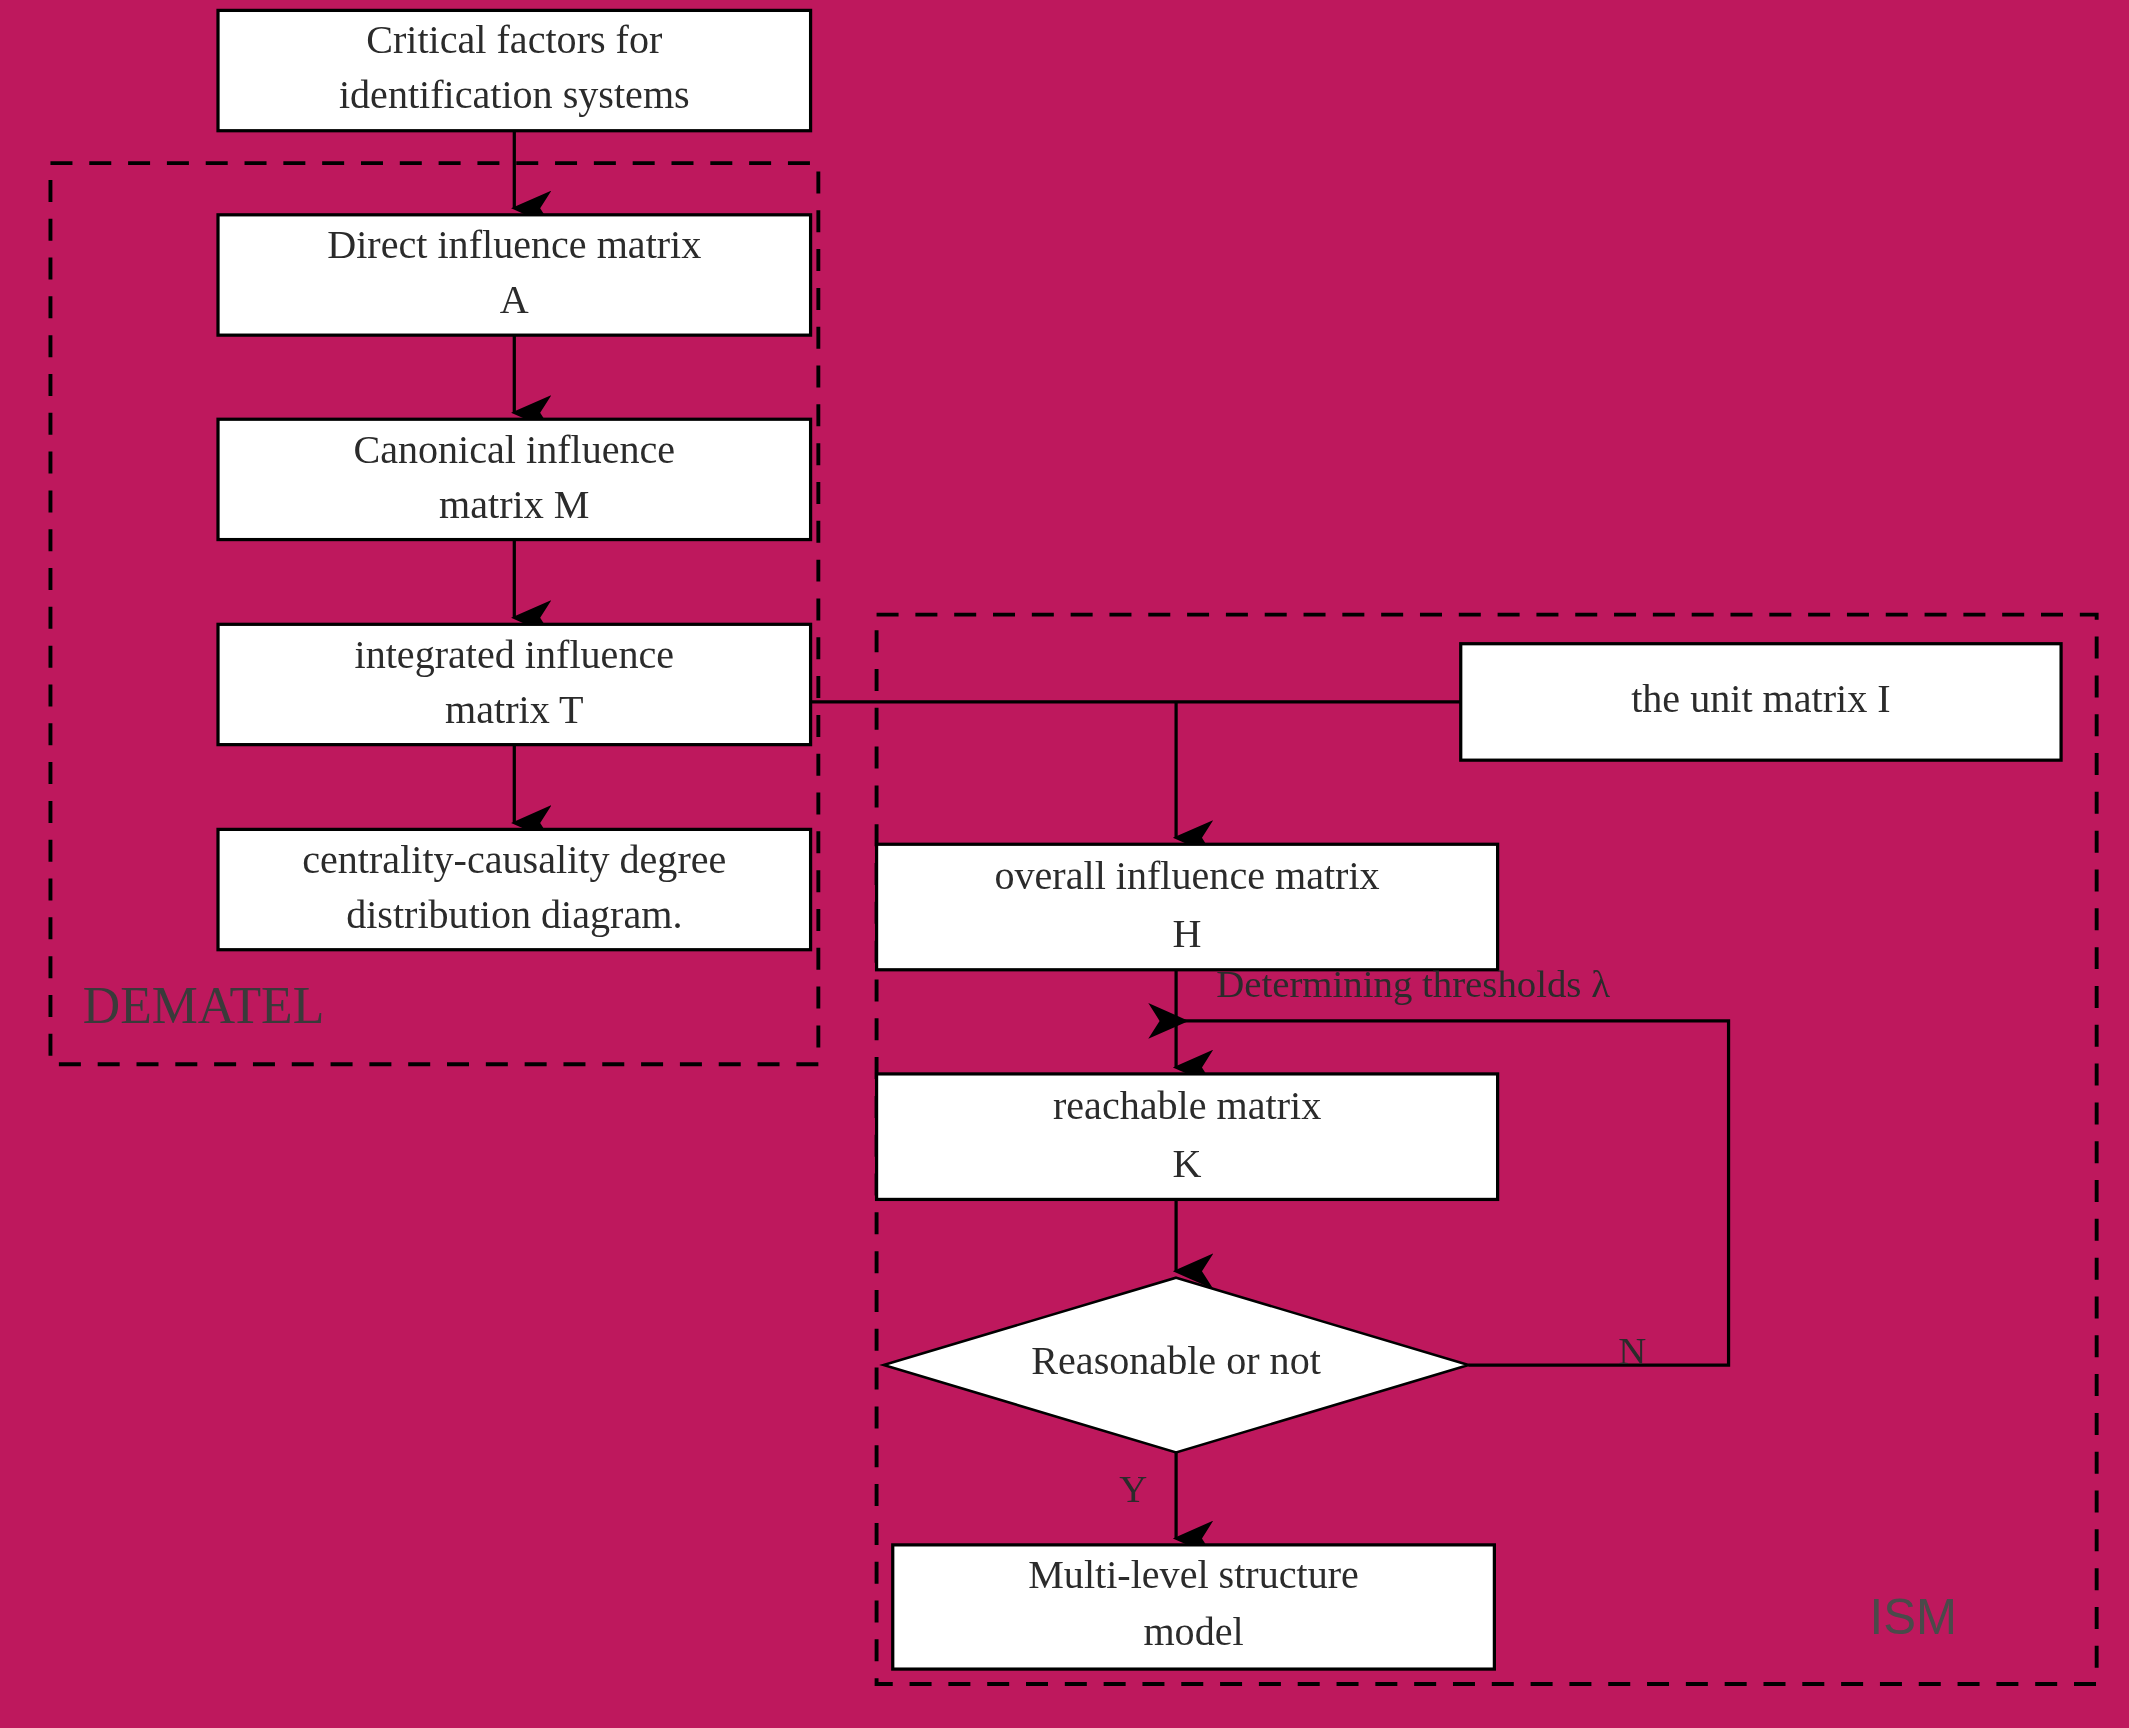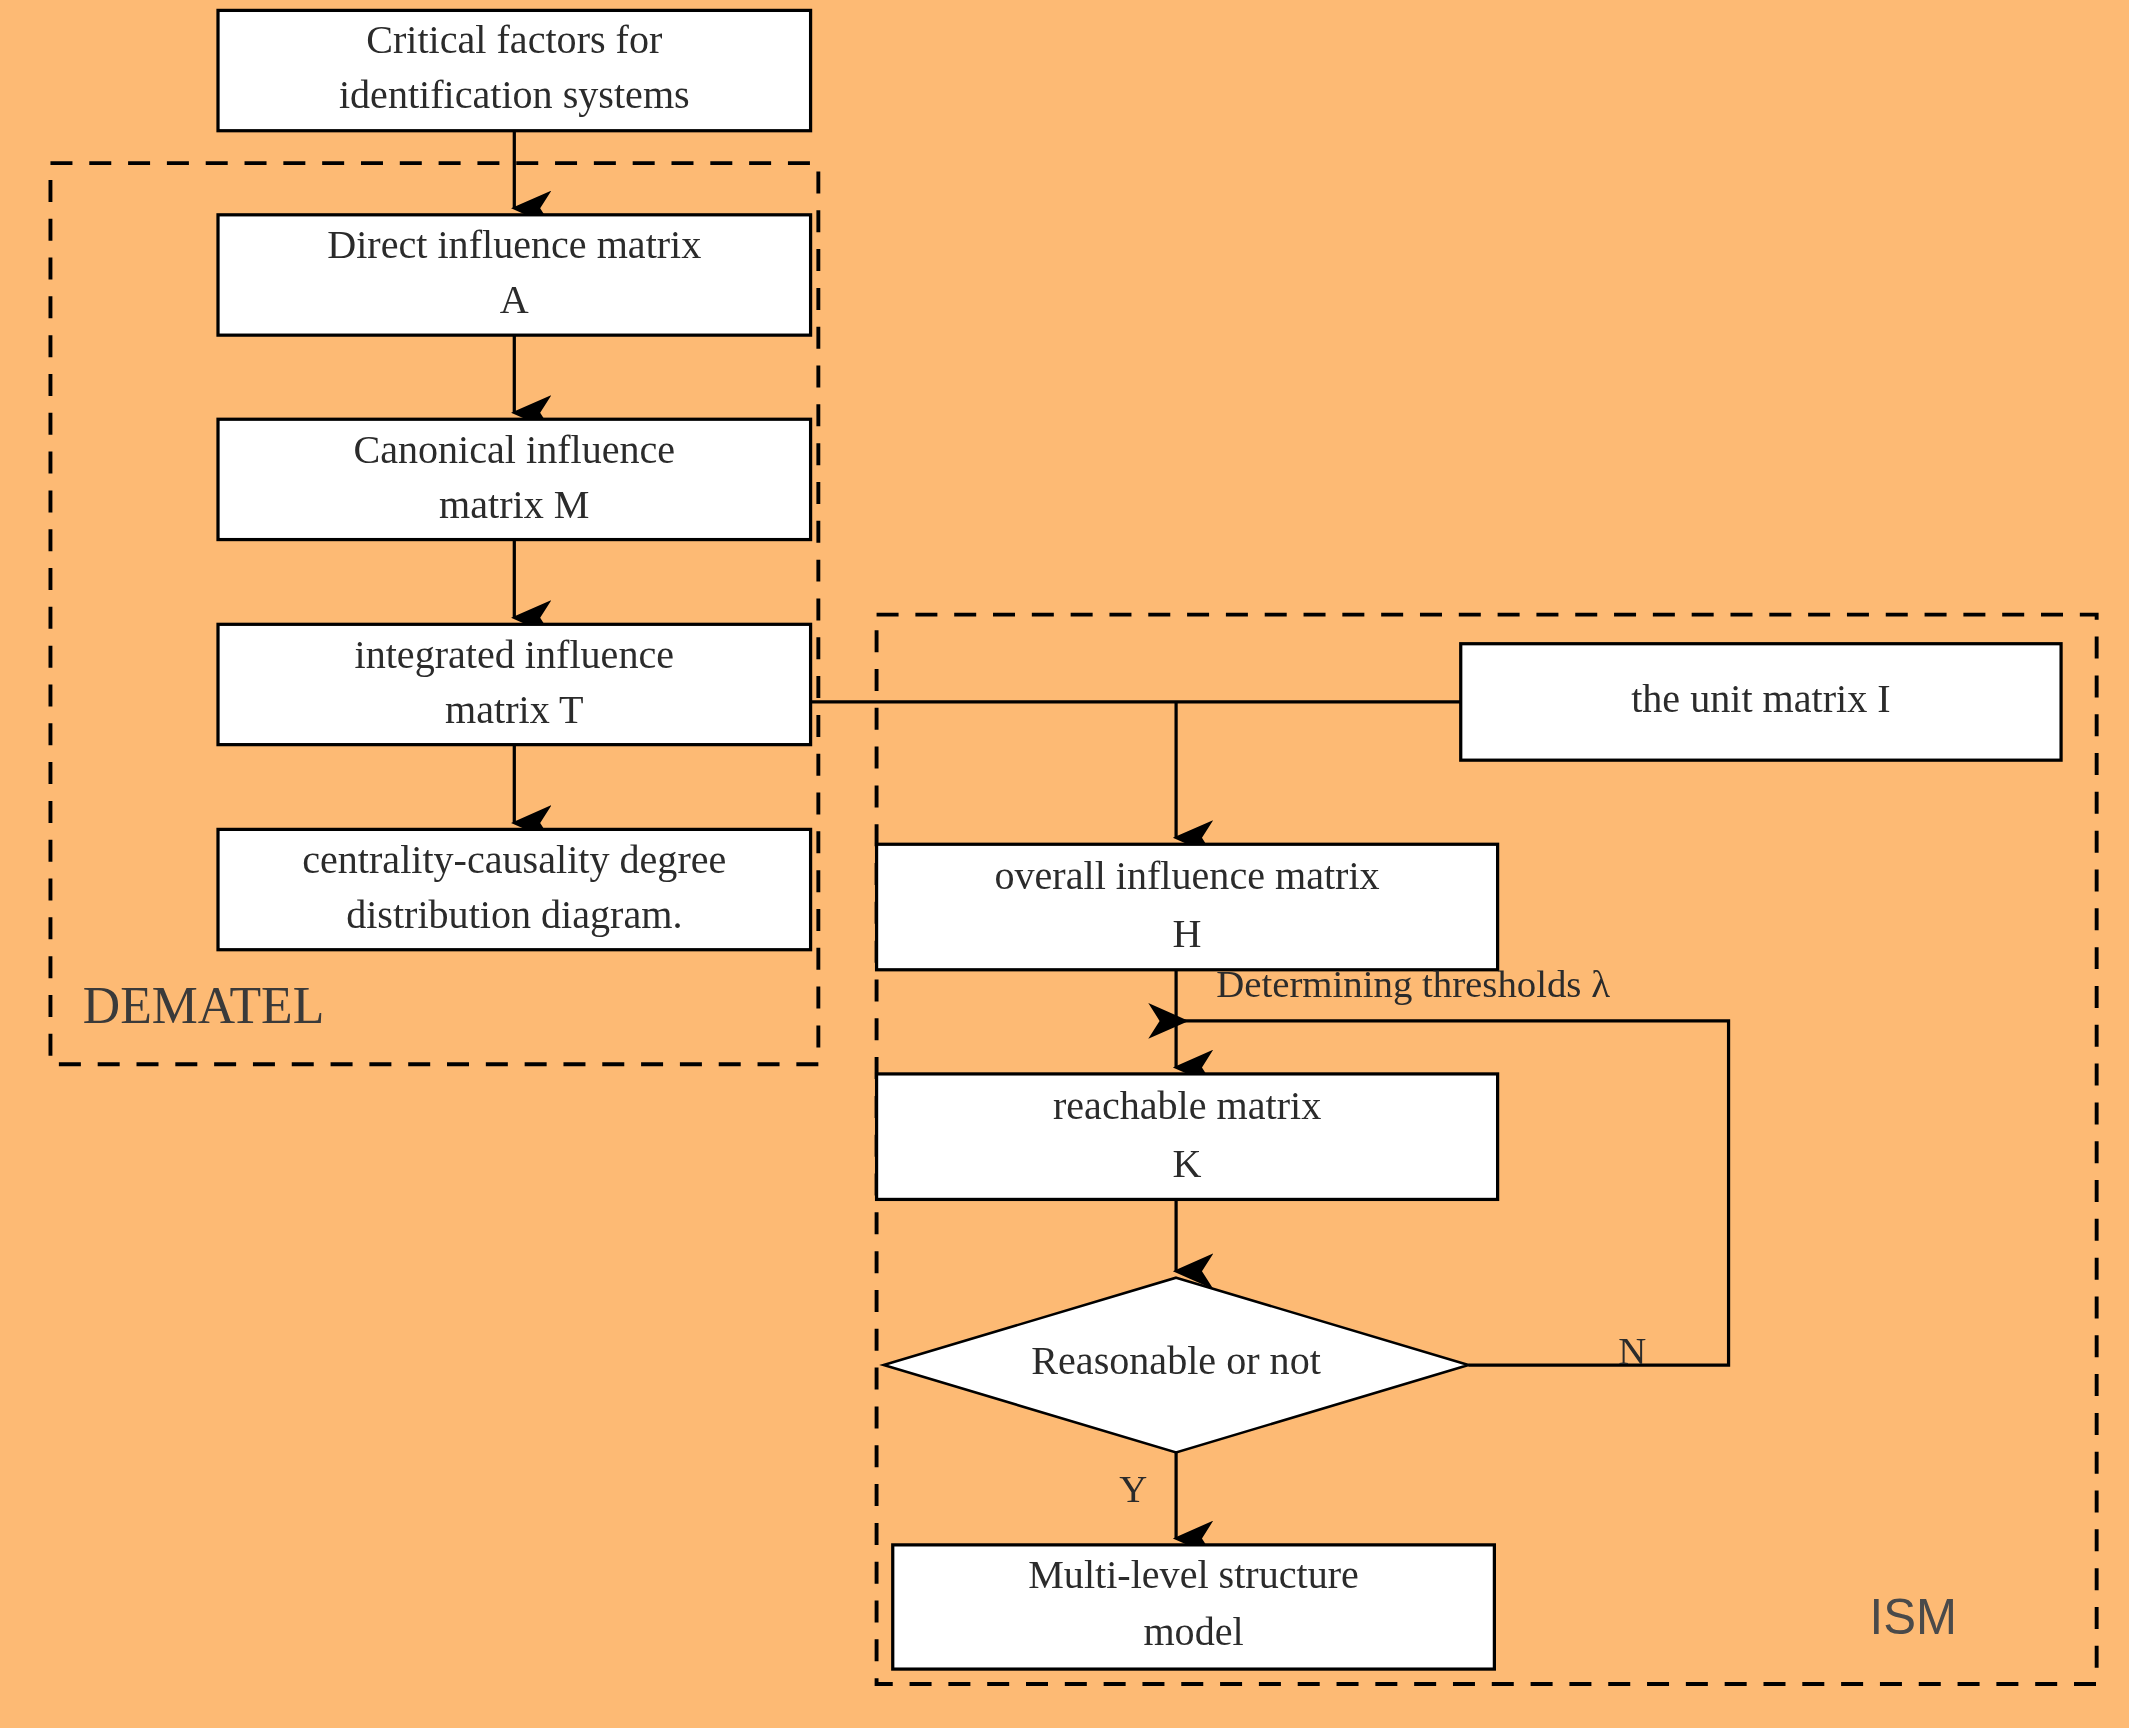--- a/index.html
+++ b/index.html
@@ -4,21 +4,21 @@
 <style>
   html, body {
     margin: 0;
     padding: 0;
     background: #ffffff;
   }
   #canvas-wrap {
     position: relative;
     width: 2129px;
     height: 1728px;
-    background: #fdba74;
+    background: #be185d;
     overflow: hidden;
   }
   svg#flowchart {
     position: absolute;
     top: 0;
     left: 0;
     width: 2129px;
     height: 1728px;
     display: block;
   }

